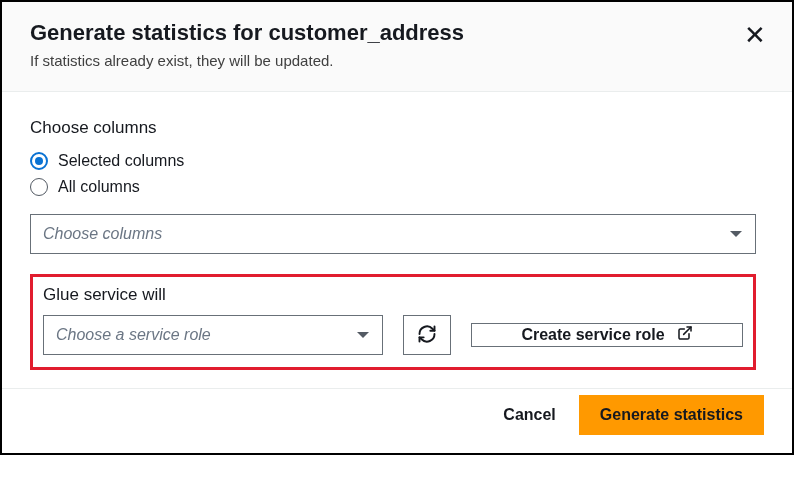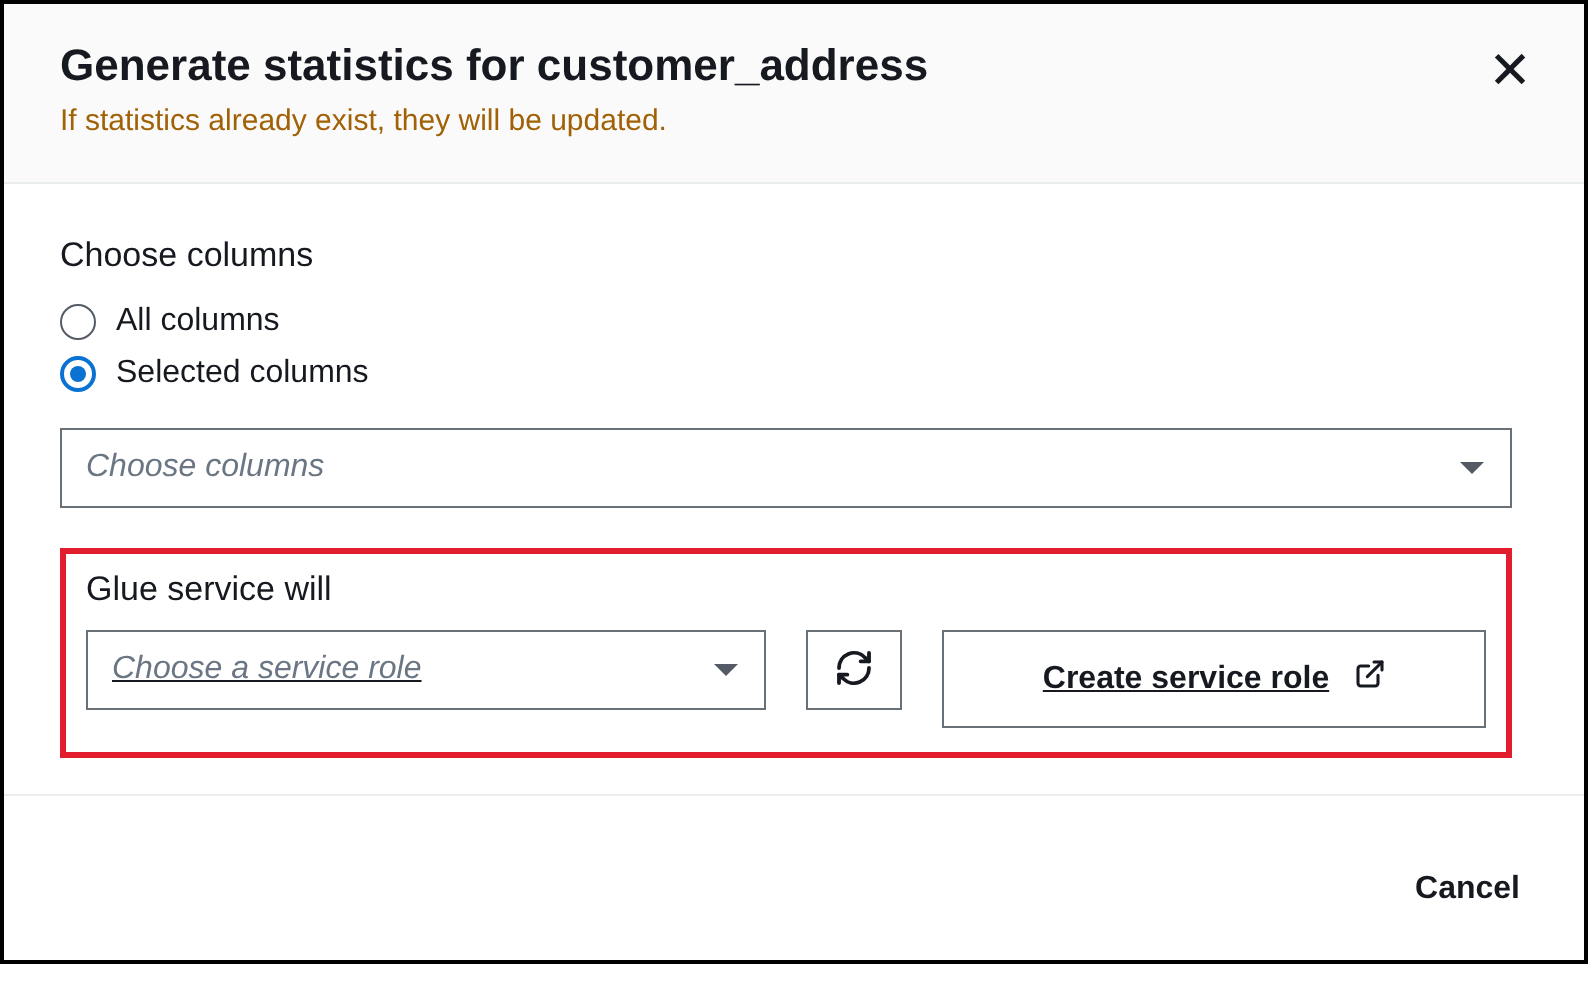--- a/index.html
+++ b/index.html
@@ -21,21 +21,21 @@
     position: relative;
   }
   .modal-title {
     font-size: 22px;
     font-weight: 700;
     margin: 0 40px 6px 0;
     color: #16191f;
   }
   .modal-subtitle {
     font-size: 15px;
-    color: #a16207;
+    color: #404040;
     margin: 0;
   }
   .close-btn {
     position: absolute;
     top: 18px; right: 22px;
     width: 30px; height: 30px;
     background: none; border: none;
     font-size: 26px; line-height: 1;
     cursor: pointer; color: #16191f;
     font-weight: 400;
@@ -96,53 +96,52 @@
     right: 12px;
     color: #545b64;
   }
   .caret svg { display: block; }
   .highlight-box {
     border: 3px solid #e11d2e;
     padding: 8px 10px 12px 10px;
     margin-top: 20px;
   }
   .role-row {
-    display: flex; 
+    display: flex; align-items: center;
     gap: 20px;
     margin-top: 8px;
-    text-decoration: underline;
   }
   .role-row .select-box { flex: 0 0 340px; }
   .icon-btn {
     width: 48px; height: 40px;
     border: 1px solid #687078;
     background: #fff;
     display: inline-flex;
     align-items: center; justify-content: center;
     cursor: pointer;
     padding: 0;
   }
   .create-role-btn {
-    height: 49px;
+    height: 24px;
     border: 1px solid #687078;
     background: #fff;
     padding: 0 20px;
     font-size: 16px;
     font-weight: 700;
     color: #16191f;
     display: inline-flex;
     align-items: center;
     gap: 12px;
     cursor: pointer;
     flex: 1;
     justify-content: center;
   }
   .modal-footer {
     border-top: 1px solid #eaeded;
-    padding: 30px 28px 18px 28px;
+    padding: 6px 28px 18px 28px;
     display: flex;
     justify-content: flex-end;
     gap: 19px;
     align-items: center;
   }
   .cancel-btn {
     background: none; border: none;
     font-size: 16px; font-weight: 700;
     color: #16191f;
     cursor: pointer;
@@ -169,26 +168,26 @@
       <span>✕</span>
     </button>
   </div>
 
   <div class="modal-body">
 
     <div class="section-label">Choose columns</div>
 
     <div class="radio-group">
       <label class="radio-row">
+        <span class="radio-circle checked"></span>
+        <span>Selected columns</span>
+      </label>
+      <label class="radio-row">
         <span class="radio-circle"></span>
         <span>All columns</span>
-      </label>
-      <label class="radio-row">
-        <span class="radio-circle checked"></span>
-        <span>Selected columns</span>
       </label>
     </div>
 
     <div class="select-box">
       <span class="select-placeholder">Choose columns</span>
       <span class="caret">
         <svg width="14" height="10" viewBox="0 0 14 10">
             <path d="M1 2 L7 8 L13 2 Z" fill="#545b64"></path>
           </svg>
       </span>
@@ -225,15 +224,16 @@
             </svg>
           </span>
         </button>
       </div>
     </div>
 
   </div>
 
   <div class="modal-footer">
     <button class="cancel-btn">Cancel</button>
+    <button class="primary-btn">Generate statistics</button>
   </div>
 
 </div>
 
 </body></html>

